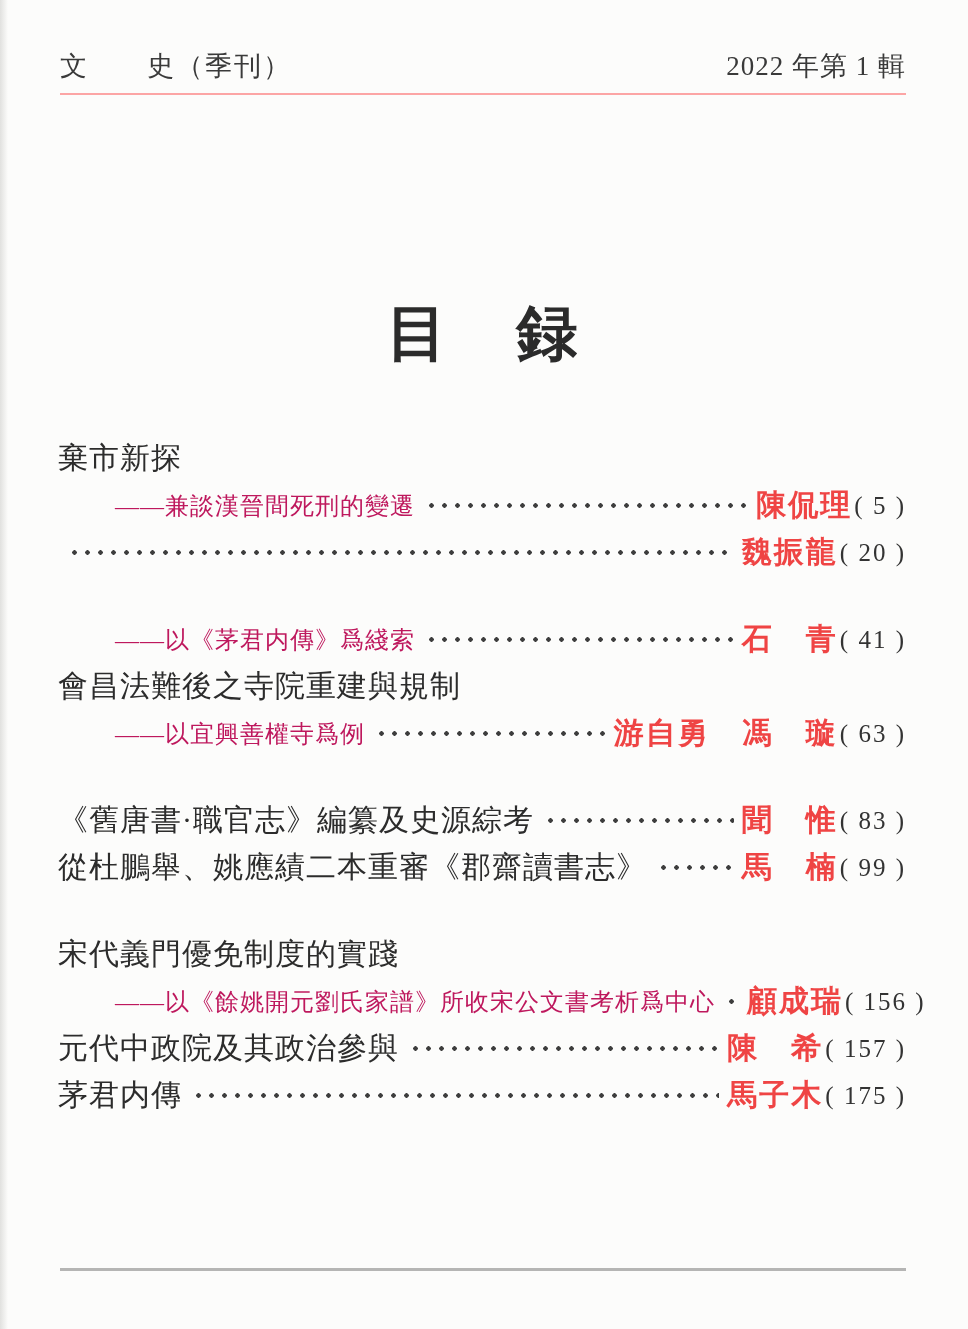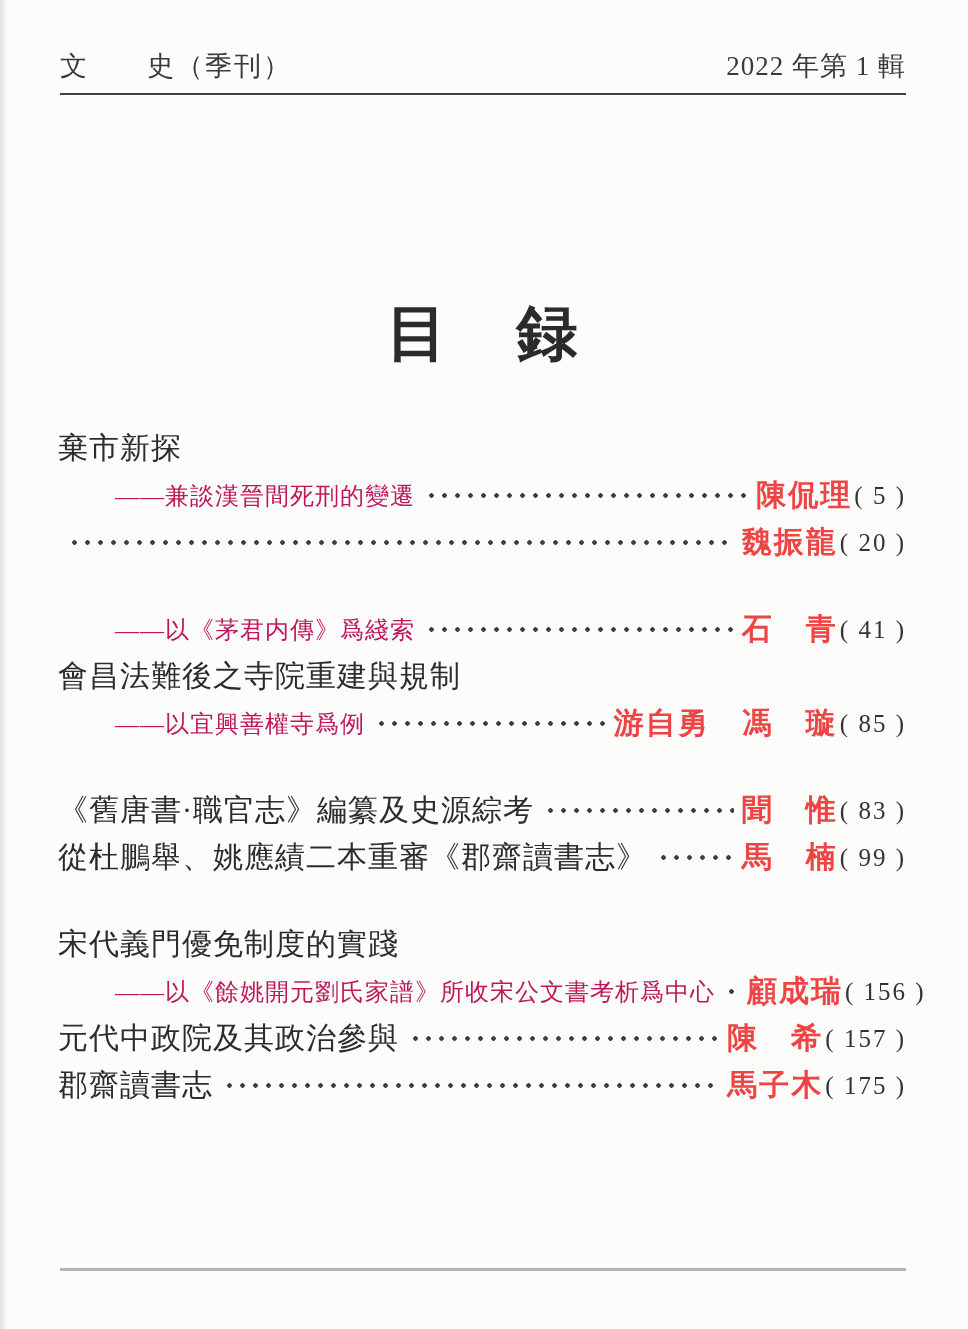--- a/index.html
+++ b/index.html
@@ -23,21 +23,21 @@
     width: 8px;
     background: linear-gradient(to right, #e1e1df, rgba(255,255,255,0));
   }
 
   .header {
     position: absolute;
     top: 48px; left: 60px; right: 62px;
     display: flex;
     justify-content: space-between;
     align-items: flex-end;
-    border-bottom: 2px solid #404040;
+    border-bottom: 2px solid #fca5a5;
     padding-bottom: 9px;
     font-size: 27px;
     color: #3a3a3a;
   }
   .journal-title { letter-spacing: 2px; }
   .issue-label  { letter-spacing: 1px; }
 
   .toc-title {
     position: absolute;
     top: 293px; left: 0; right: 0;
@@ -46,21 +46,21 @@
     font-weight: bold;
     letter-spacing: 4px;
     color: #2b2b2b;
   }
 
   .toc {
     position: absolute;
     top: 425px; left: 58px; right: 62px;
   }
 
-  .group { margin-top: 0; }
+  .group { margin-top: 10px; }
   .group + .group { margin-top: 40px; }
 
   .line {
     display: flex;
     align-items: center;
     height: 47px;
     white-space: nowrap;
   }
 
   .main-title {
@@ -154,21 +154,21 @@
         </div>
       </div>
       <div class="entry">
         <div class="line">
           <span class="main-title">會昌法難後之寺院重建與規制</span>
         </div>
         <div class="line">
           <span class="subtitle">——以宜興善權寺爲例</span>
           <span class="dots"></span>
           <span class="author">游自勇　馮　璇</span>
-          <span class="pageno">( 85 )</span>
+          <span class="pageno">( 63 )</span>
         </div>
       </div>
     </div>
 
     <div class="group">
       <div class="entry">
         <div class="line">
           <span class="main-title">《舊唐書·職官志》編纂及史源綜考</span>
           <span class="dots"></span>
           <span class="author">聞　惟</span>
@@ -200,21 +200,21 @@
       <div class="entry">
         <div class="line">
           <span class="main-title">元代中政院及其政治參與</span>
           <span class="dots"></span>
           <span class="author">陳　希</span>
           <span class="pageno">( 157 )</span>
         </div>
       </div>
       <div class="entry">
         <div class="line">
-          <span class="main-title">郡齋讀書志</span>
+          <span class="main-title">茅君内傳</span>
           <span class="dots"></span>
           <span class="author">馬子木</span>
           <span class="pageno">( 175 )</span>
         </div>
       </div>
     </div>
 
   </div>
 
   <div class="bottom-rule"></div>

